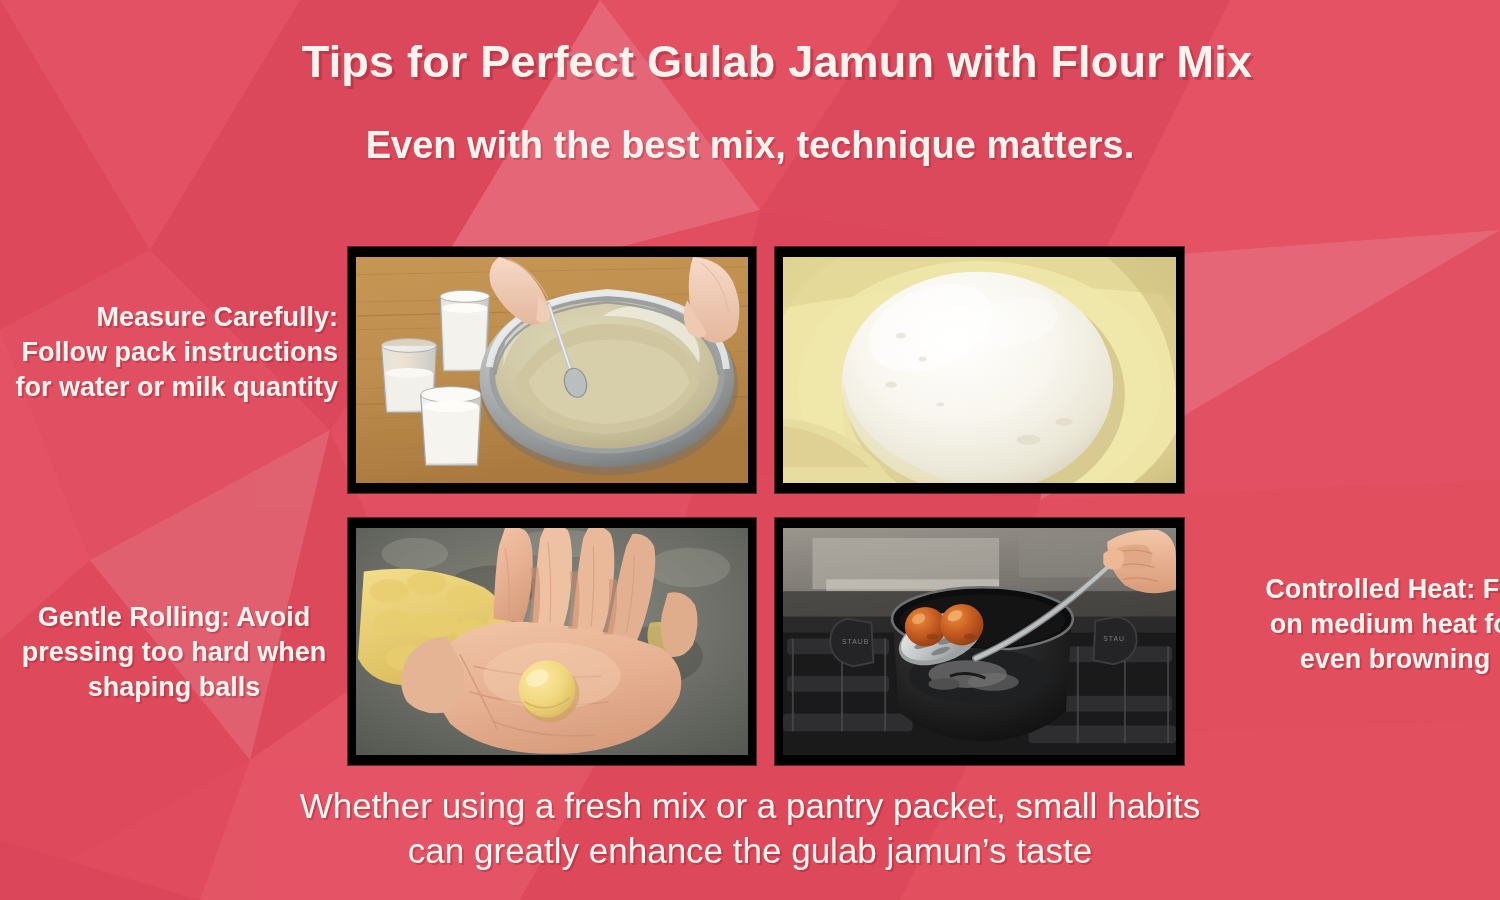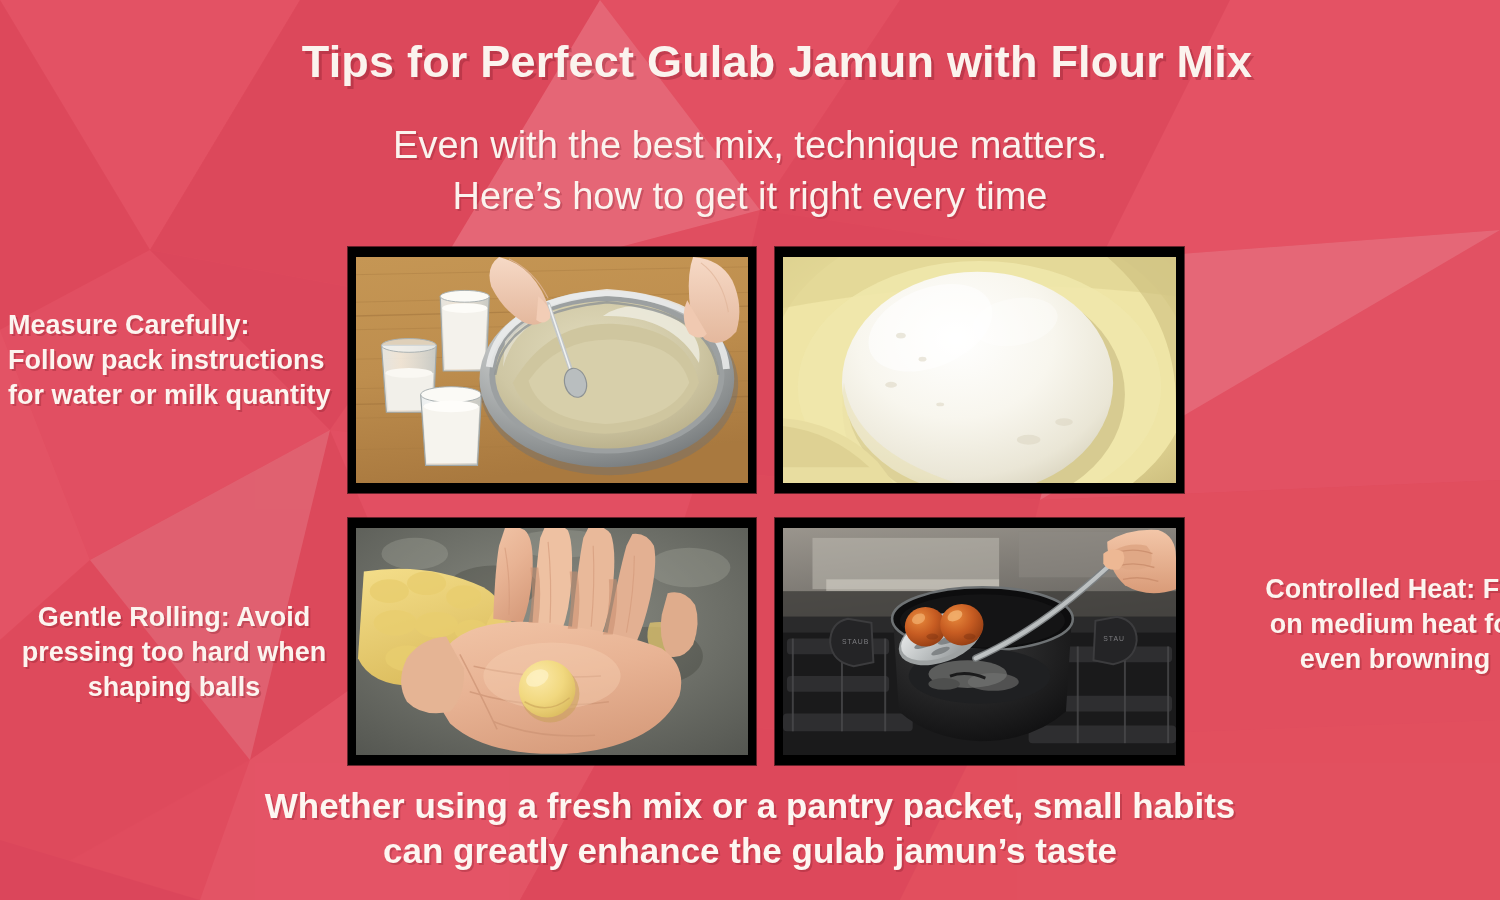--- a/index.html
+++ b/index.html
@@ -15,26 +15,26 @@
   
   #title{
     position:absolute;left:0;top:36px;width:1500px;text-align:center;
     font-size:45px;font-weight:bold;letter-spacing:.2px;
     color:#FBF3EE;text-shadow:3px 3px 0 rgba(120,20,35,.30);
     white-space:nowrap;
     padding-left:27px;
   }
   #subtitle{
     position:absolute;left:0;top:120px;width:1500px;text-align:center;
-    font-size:38px;font-weight:normal;line-height:1.34;
+    font-size:38px;font-weight:bold;line-height:1.34;
     color:#FBF3EE;text-shadow:2px 2px 0 rgba(120,20,35,.25);
   }
   #footnote{
     position:absolute;left:0;top:784px;width:1500px;text-align:center;
-    font-size:35px;font-weight:bold;line-height:1.28;
+    font-size:35px;font-weight:normal;line-height:1.28;
     color:#FDF6F1;text-shadow:2px 2px 0 rgba(120,20,35,.28);
   }
 
   
   .frame{position:absolute;background:#000;
          box-shadow:0 0 0 1px rgba(0,0,0,.55);}
   .frame .photo{position:absolute;left:8px;top:10px;right:8px;bottom:10px;
                 overflow:hidden;background:#222;}
   .frame .photo svg{display:block;width:100%;height:100%;}
 
@@ -42,21 +42,21 @@
   #f-tr{left:775px;top:247px;width:409px;height:246px;}
   #f-bl{left:348px;top:518px;width:408px;height:247px;}
   #f-br{left:775px;top:518px;width:409px;height:247px;}
 
   
   .caption{
     position:absolute;color:#FCF4EF;font-weight:bold;
     text-shadow:2px 2px 0 rgba(120,20,35,.28);
     line-height:1.30;font-size:27px;
   }
-  #cap-tl{left:8px;top:308px;width:330px;text-align:left;}
+  #cap-tl{left:8px;top:300px;width:330px;text-align:right;}
   #cap-bl{left:10px;top:578px;width:328px;text-align:center;margin-top:22px;}
   #cap-tr{left:1196px;top:300px;width:300px;text-align:center;}
   #cap-br{left:1247px;top:572px;width:296px;text-align:center;}
 </style>
 </head>
 <body>
 
 <div id="stage">
 
   <svg id="bgpoly" viewBox="0 0 1500 900" preserveAspectRatio="none">
@@ -87,21 +87,20 @@
     <g opacity="0.13" fill="#ffffff">
       <polygon points="600,0 760,210 420,300"></polygon>
       <polygon points="90,560 330,430 250,760"></polygon>
       <polygon points="1100,260 1500,230 1040,500"></polygon>
     </g>
   </svg>
 
   <div id="title">Tips for Perfect Gulab Jamun with Flour Mix</div>
   <div id="subtitle">
     <div>Even with the best mix, technique matters.</div>
-    <div>Here’s how to get it right every time</div>
   </div>
 
   <div class="frame" id="f-tl">
     <div class="photo">
       <svg viewBox="0 0 400 230" preserveAspectRatio="none">
         <defs>
           <linearGradient id="wood" x1="0" y1="0" x2="0.25" y2="1">
             <stop offset="0" stop-color="#C59654"></stop>
             <stop offset="0.5" stop-color="#BE8E4E"></stop>
             <stop offset="1" stop-color="#A9793F"></stop>

